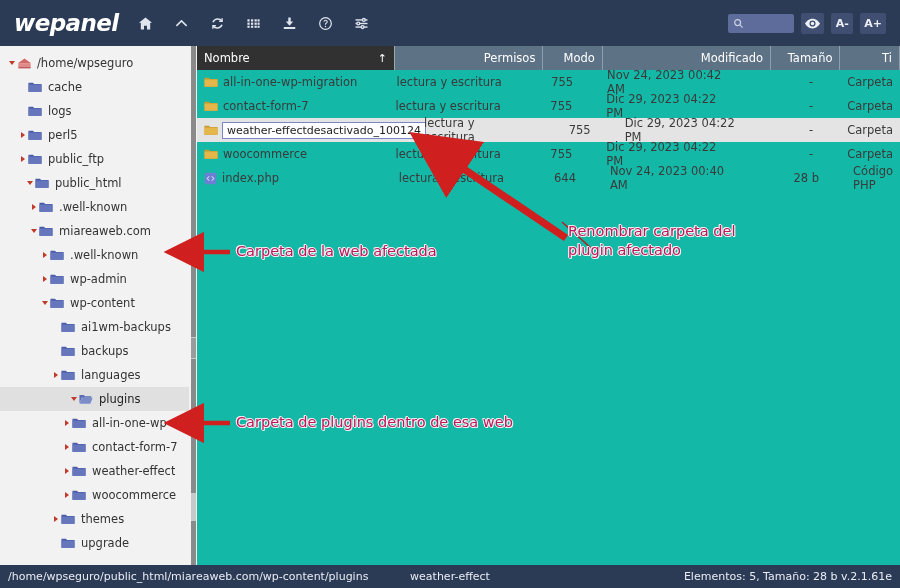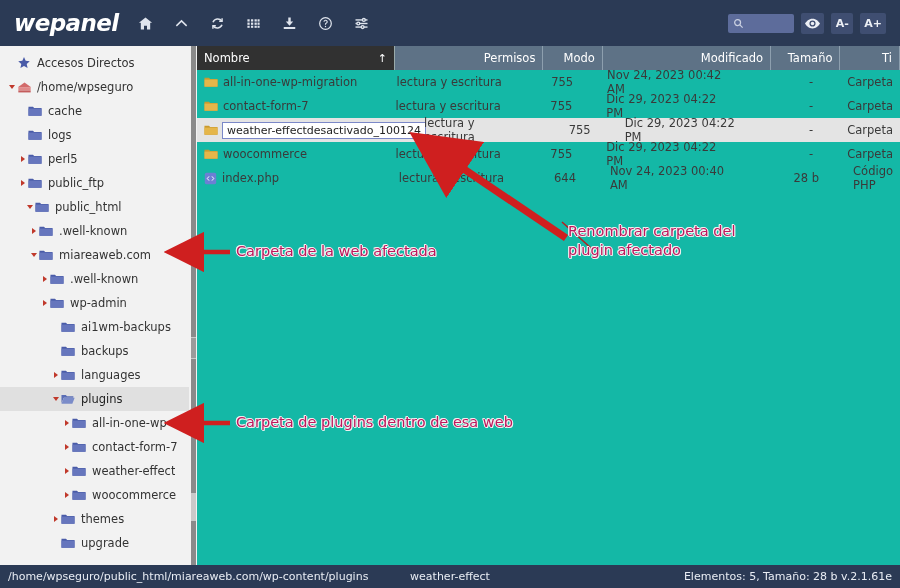--- a/index.html
+++ b/index.html
@@ -294,29 +294,20 @@
         </svg>
       </div>
       <div class="tb-sq">A-</div>
       <div class="tb-sq">A+</div>
     </div>
   </div>
 
   <div class="sidebar">
     <div class="tree" id="tree">
         <div class="tnode" style="padding-left: 6px;">
-          <span class="caret none"></span>
-          <span class="tico">
-            <svg width="14" height="14" viewBox="0 0 16 16">
-              <path d="M8 1.2 9.9 5.5 14.6 6 11.1 9.2l1 4.6L8 11.5 3.9 13.8l1-4.6L1.4 6l4.7-.5z" fill="#4a5ba8"></path>
-            </svg>
-          </span>
-          <span class="tlabel">Accesos Directos</span>
-        </div>
-        <div class="tnode" style="padding-left: 6px;">
           <span class="caret open">
             <i></i>
           </span>
           <span class="tico">
             <svg width="15" height="13" viewBox="0 0 18 15">
               <path d="M9 1.5 1 7.1h16z" fill="#d26a6a"></path>
               <rect x="1.6" y="7.1" width="14.8" height="4" fill="#e08a8a"></rect>
               <rect x="1.6" y="11.1" width="14.8" height="2.3" fill="#c45c5c"></rect>
             </svg>
           </span>
@@ -419,20 +410,32 @@
             <i></i>
           </span>
           <span class="tico">
             <svg width="14" height="12" viewBox="0 0 18 15">
               <path d="M0.6 1.9h5.8l1.5 1.7h9.5v9.9H0.6z" fill="#4a5ba8"></path>
               <path d="M0.6 4.4h16.8v9.1H0.6z" fill="#6676bd"></path>
             </svg>
           </span>
           <span class="tlabel">wp-admin</span>
         </div>
+        <div class="tnode" style="padding-left: 39px;">
+          <span class="caret open">
+            <i></i>
+          </span>
+          <span class="tico">
+            <svg width="14" height="12" viewBox="0 0 18 15">
+              <path d="M0.6 1.9h5.8l1.5 1.7h9.5v9.9H0.6z" fill="#4a5ba8"></path>
+              <path d="M0.6 4.4h16.8v9.1H0.6z" fill="#6676bd"></path>
+            </svg>
+          </span>
+          <span class="tlabel">wp-content</span>
+        </div>
         <div class="tnode" style="padding-left: 50px;">
           <span class="caret none"></span>
           <span class="tico">
             <svg width="14" height="12" viewBox="0 0 18 15">
               <path d="M0.6 1.9h5.8l1.5 1.7h9.5v9.9H0.6z" fill="#4a5ba8"></path>
               <path d="M0.6 4.4h16.8v9.1H0.6z" fill="#6676bd"></path>
             </svg>
           </span>
           <span class="tlabel">ai1wm-backups</span>
         </div>
@@ -451,21 +454,21 @@
             <i></i>
           </span>
           <span class="tico">
             <svg width="14" height="12" viewBox="0 0 18 15">
               <path d="M0.6 1.9h5.8l1.5 1.7h9.5v9.9H0.6z" fill="#4a5ba8"></path>
               <path d="M0.6 4.4h16.8v9.1H0.6z" fill="#6676bd"></path>
             </svg>
           </span>
           <span class="tlabel">languages</span>
         </div>
-        <div class="tnode sel" style="padding-left: 50px;">
+        <div class="tnode sel" style="padding-left: 68px;">
           <span class="caret open">
             <i></i>
           </span>
           <span class="tico">
             <svg width="14" height="12" viewBox="0 0 18 15">
               <path d="M0.6 2.2h5.6l1.5 1.7h8.2v2H3.6L0.6 13z" fill="#5a6db5"></path>
               <path d="M3.6 5.9h14L14.6 13.6H0.6z" fill="#7b8cc9"></path>
             </svg>
           </span>
           <span class="tlabel">plugins</span>

